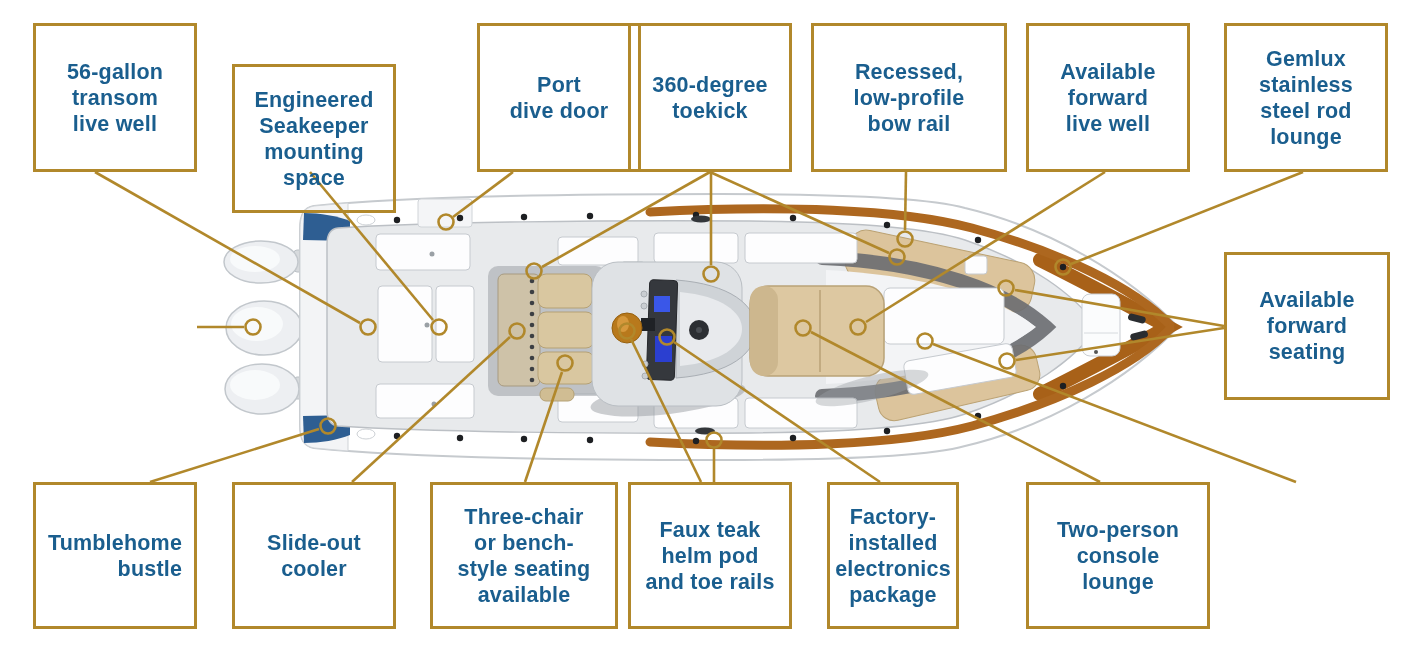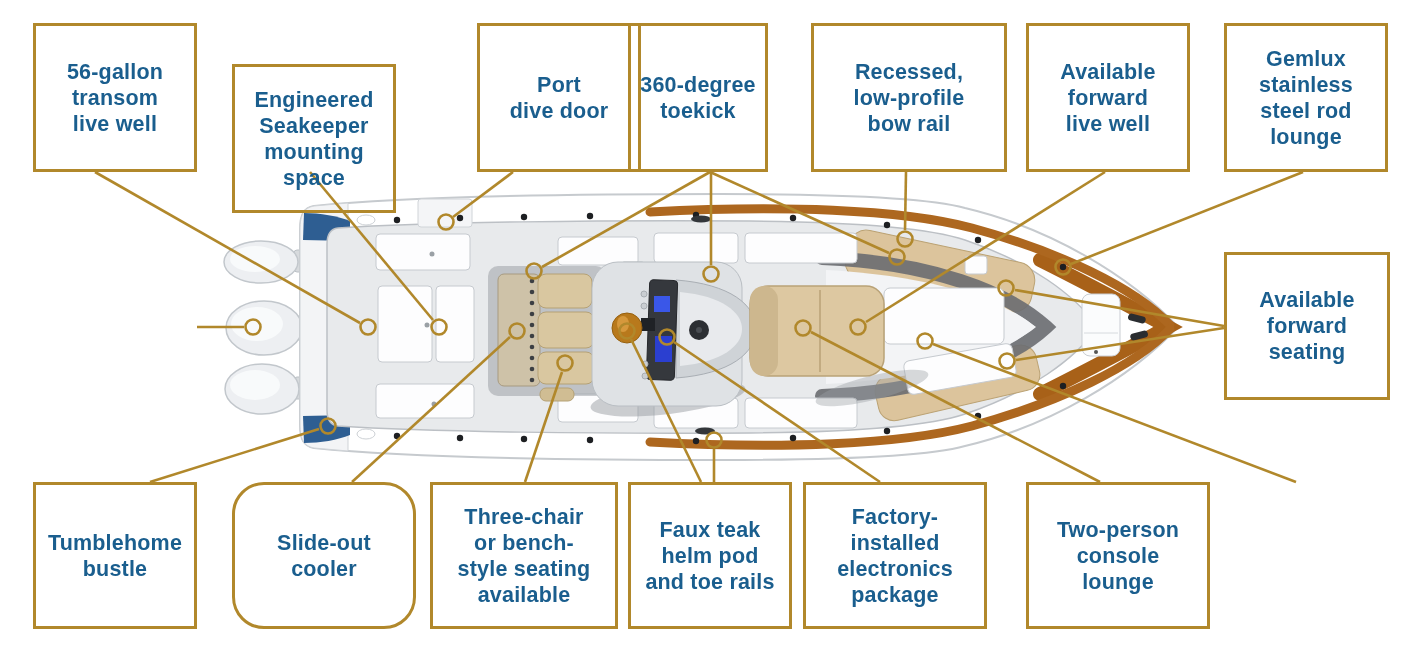--- a/index.html
+++ b/index.html
@@ -228,49 +228,49 @@
 
   <div class="callout row-top" style="left:33px;width:164px;">56-gallon
 transom
 live well</div>
   <div class="callout row-top" style="left:232px;width:164px;margin-top:41px;">Engineered
 Seakeeper
 mounting
 space</div>
   <div class="callout row-top" style="left:430px;width:164px;margin-left:47px;">Port
 dive door</div>
-  <div class="callout row-top" style="left:628px;width:140px;">360-degree
+  <div class="callout row-top" style="left:628px;width:164px;">360-degree
 toekick</div>
   <div class="callout row-top" style="left:811px;width:196px;">Recessed,
 low-profile
 bow rail</div>
   <div class="callout row-top" style="left:1026px;width:164px;">Available
 forward
 live well</div>
   <div class="callout row-top" style="left:1224px;width:164px;">Gemlux
 stainless
 steel rod
 lounge</div>
 
   <div class="callout row-mid" style="left:1224px;width:166px;">Available
 forward
 seating</div>
 
-  <div class="callout row-bot" style="left:33px;width:164px;">Tumblehome
+  <div class="callout row-bot" style="left:33px;width:164px;text-align:right;">Tumblehome
 bustle</div>
-  <div class="callout row-bot" style="left:232px;width:184px;border-radius:32px;">Slide-out
+  <div class="callout row-bot" style="left:232px;width:164px;">Slide-out
 cooler</div>
   <div class="callout row-bot" style="left:430px;width:188px;">Three-chair
 or bench-
 style seating
 available</div>
   <div class="callout row-bot" style="left:628px;width:164px;">Faux teak
 helm pod
 and toe rails</div>
-  <div class="callout row-bot" style="left:803px;width:184px;">Factory-
+  <div class="callout row-bot" style="left:827px;width:132px;">Factory-
 installed
 electronics
 package</div>
   <div class="callout row-bot" style="left:1026px;width:184px;">Two-person
 console
 lounge</div>
 
 </div>
 
 </body></html>

